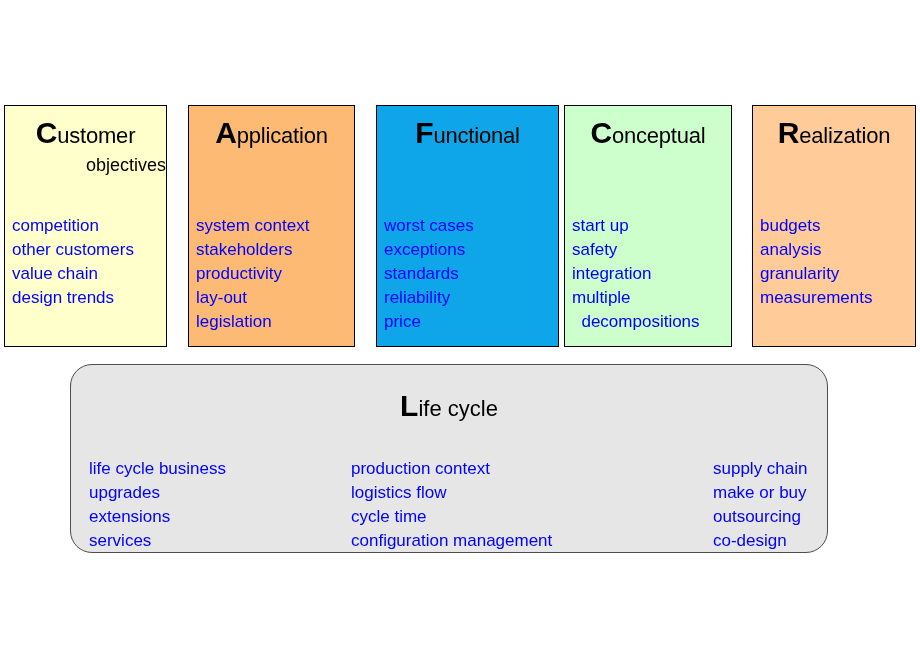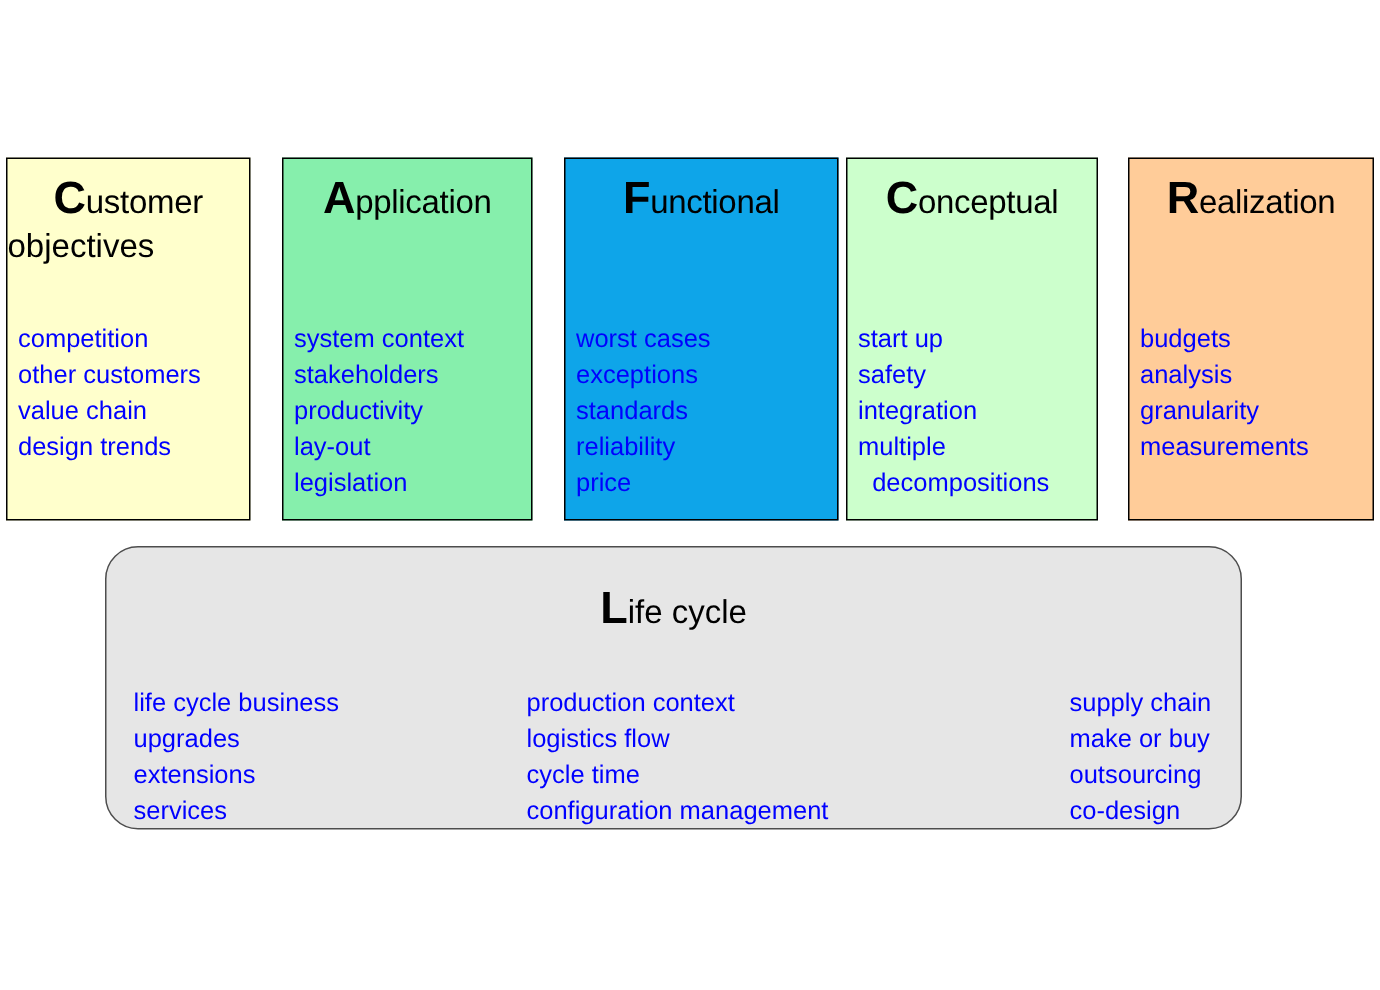--- a/index.html
+++ b/index.html
@@ -40,23 +40,23 @@
   }
   .card-title .cap {
     font-size: 30px;
     font-weight: bold;
     line-height: 30px;
   }
   .card-title .rest {
     font-size: 22px;
   }
   .card-title-line2 {
-    text-align: left;
+    text-align: right;
     color: #000000;
-    font-size: 22px;
+    font-size: 18px;
     line-height: 28px;
   }
   .card-list {
     position: absolute;
     left: 7px;
     right: 4px;
     top: 108px;
     margin: 0;
     padding: 0;
     list-style: none;
@@ -123,21 +123,21 @@
       <div class="card" style="left: 4px; width: 163px; background: rgb(255, 255, 204); border-color: rgb(0, 0, 0);">
         <div class="card-title"><span class="cap">C</span><span class="rest">ustomer</span></div>
         <div class="card-title-line2">objectives</div>
         <ul class="card-list">
           <li>competition</li>
           <li>other customers</li>
           <li>value chain</li>
           <li>design trends</li>
         </ul>
       </div>
-      <div class="card" style="left: 188px; width: 167px; background: #86efac; border-color: rgb(0, 0, 0);">
+      <div class="card" style="left: 188px; width: 167px; background: #fdba74; border-color: rgb(0, 0, 0);">
         <div class="card-title"><span class="cap">A</span><span class="rest">pplication</span></div>
         <ul class="card-list">
           <li>system context</li>
           <li>stakeholders</li>
           <li>productivity</li>
           <li>lay-out</li>
           <li>legislation</li>
         </ul>
       </div>
       <div class="card" style="left: 376px; width: 183px; background: #0ea5e9; border-color: rgb(0, 0, 0);">

